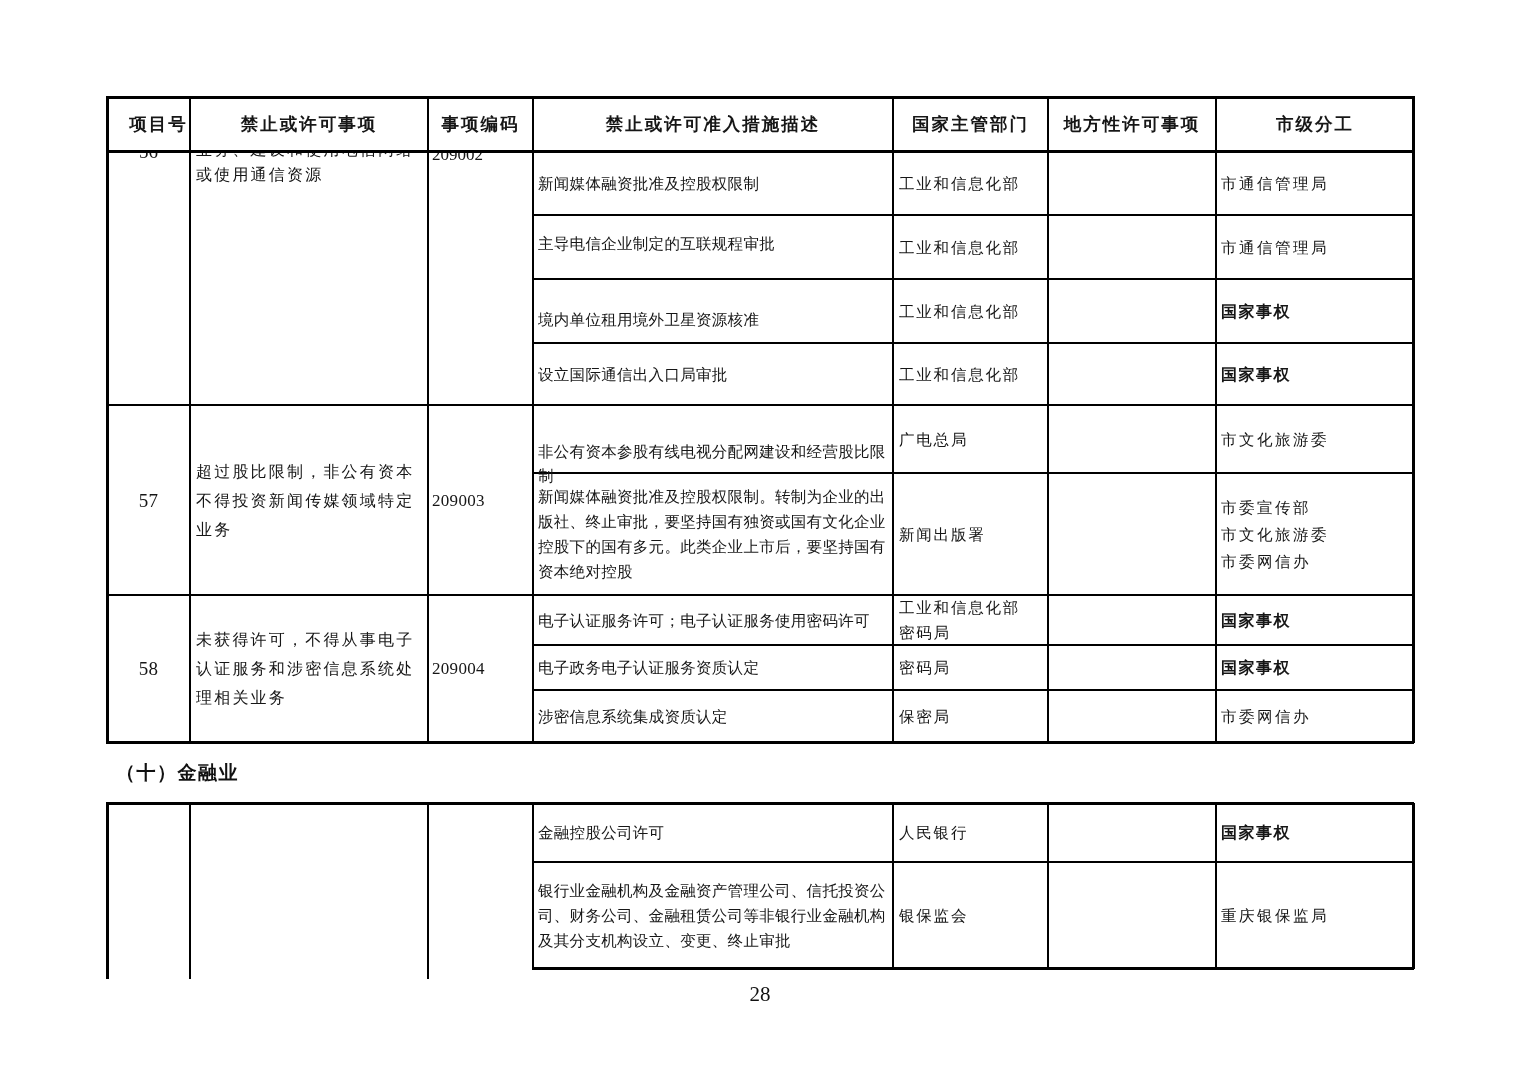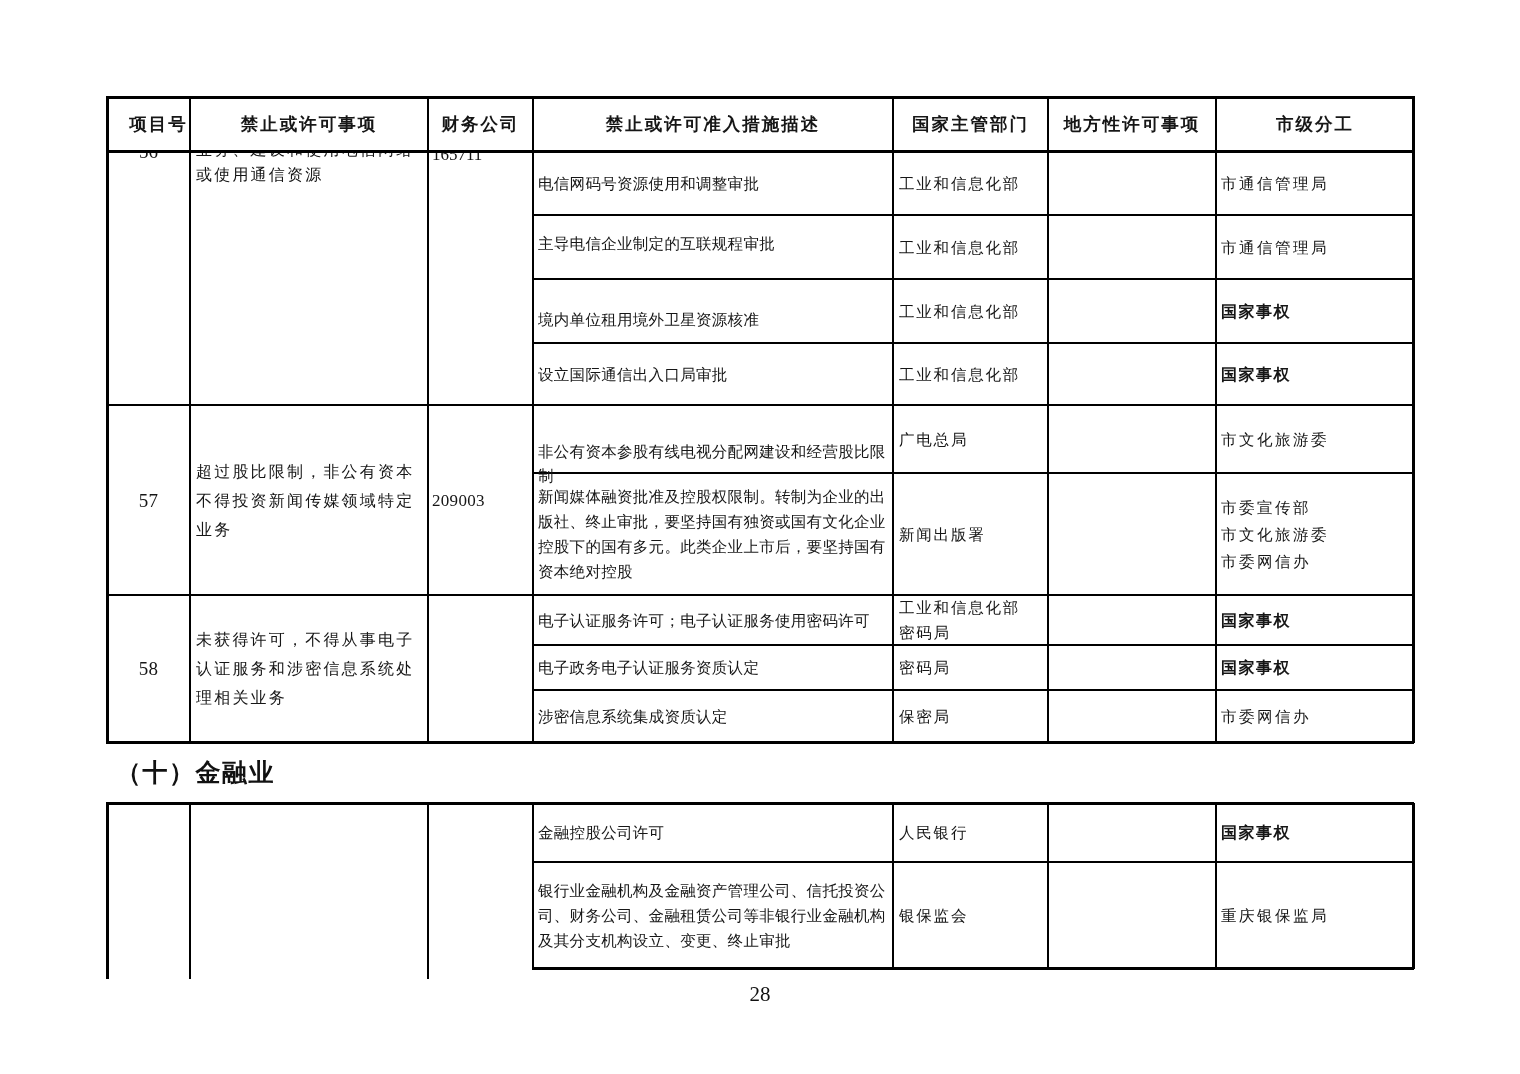--- a/index.html
+++ b/index.html
@@ -11,21 +11,21 @@
   .cell{position:absolute;display:flex;align-items:center;font-size:15.5px;letter-spacing:0.3px;line-height:25px;color:#161616;}
   .hdr{justify-content:center;text-align:center;font-weight:700;font-size:17.5px;letter-spacing:2px;}
   .num{justify-content:center;text-align:center;font-size:19px;}
   .code{font-size:17px;}
   .name-cell{font-size:16px;letter-spacing:2.2px;line-height:29px;}
   .nat{letter-spacing:1.8px;line-height:25px;white-space:pre-line;}
   .mun{letter-spacing:2.5px;line-height:27px;white-space:pre-line;}
   .bold{font-weight:700;font-size:16px;letter-spacing:1.5px;}
   .clipbox{position:absolute;overflow:hidden;}
   .clipbox .inner{display:block;}
-  .section-cell{position:absolute;display:flex;align-items:center;font-weight:700;font-size:25px;letter-spacing:1.5px;color:#111;}
+  .section-cell{position:absolute;display:flex;align-items:center;font-weight:700;font-size:19px;letter-spacing:1.5px;color:#111;}
   .pageno{position:absolute;left:0;top:982px;width:1520px;text-align:center;font-size:21px;color:#111;}
   .pre{white-space:pre-line;}
 </style>
 </head>
 <body>
 
 <div id="page">
 
   <div class="line" style="left:106px;top:96px;width:2.5px;height:647px;"></div>
   <div class="line" style="left:189px;top:96px;width:2px;height:647px;"></div>
@@ -55,38 +55,38 @@
   <div class="line" style="left:106px;top:594px;width:1308px;height:2px;"></div>
   <div class="line" style="left:532px;top:644px;width:882px;height:2px;"></div>
   <div class="line" style="left:532px;top:689px;width:882px;height:2px;"></div>
   <div class="line" style="left:106px;top:741px;width:1308px;height:2.5px;"></div>
   <div class="line" style="left:106px;top:802px;width:1308px;height:2.5px;"></div>
   <div class="line" style="left:532px;top:861px;width:882px;height:2px;"></div>
   <div class="line" style="left:532px;top:967px;width:882px;height:3px;"></div>
 
   <div class="cell hdr" style="left:107px;top:97px;width:103px;height:54px;">项目号</div>
   <div class="cell hdr" style="left:190px;top:97px;width:238px;height:54px;">禁止或许可事项</div>
-  <div class="cell hdr" style="left:428px;top:97px;width:105px;height:54px;">财务公司</div>
+  <div class="cell hdr" style="left:428px;top:97px;width:105px;height:54px;">事项编码</div>
   <div class="cell hdr" style="left:533px;top:97px;width:360px;height:54px;">禁止或许可准入措施描述</div>
   <div class="cell hdr" style="left:893px;top:97px;width:155px;height:54px;">国家主管部门</div>
   <div class="cell hdr" style="left:1216px;top:97px;width:198px;height:54px;">市级分工</div>
   <div class="cell hdr" style="left:1048px;top:97px;width:168px;height:54px;">地方性许可事项</div>
 
   <div class="clipbox" style="left:107px;top:153px;width:83px;height:18px;">
     <div class="inner num" style="text-align:center;font-size:19px;line-height:30px;margin-top:-16px;">56</div>
   </div>
   <div class="clipbox" style="left:196px;top:153px;width:230px;height:56px;">
     <div class="inner name-cell pre" style="line-height:25px;margin-top:-16px;">业务、建设和使用电信网络
 或使用通信资源</div>
   </div>
   <div class="clipbox" style="left:432px;top:153px;width:96px;height:16px;">
-    <div class="inner code" style="line-height:24px;margin-top:-10px;">165711</div>
+    <div class="inner code" style="line-height:24px;margin-top:-10px;">209002</div>
   </div>
 
-  <div class="cell" style="left:538px;top:152px;width:350px;height:62px;">电信网码号资源使用和调整审批</div>
+  <div class="cell" style="left:538px;top:152px;width:350px;height:62px;">新闻媒体融资批准及控股权限制</div>
   <div class="cell nat" style="left:899px;top:152px;width:148px;height:62px;">工业和信息化部</div>
   <div class="cell mun" style="left:1221px;top:152px;width:190px;height:62px;">市通信管理局</div>
 
   <div class="cell" style="left:538px;top:216px;width:350px;height:54px;">主导电信企业制定的互联规程审批</div>
   <div class="cell nat" style="left:899px;top:216px;width:148px;height:62px;">工业和信息化部</div>
   <div class="cell mun" style="left:1221px;top:216px;width:190px;height:62px;">市通信管理局</div>
 
   <div class="cell" style="left:538px;top:280px;width:350px;height:78px;">境内单位租用境外卫星资源核准</div>
   <div class="cell nat" style="left:899px;top:280px;width:148px;height:62px;">工业和信息化部</div>
   <div class="cell mun bold" style="left:1221px;top:280px;width:190px;height:62px;">国家事权</div>
@@ -104,20 +104,21 @@
   <div class="cell mun" style="left:1221px;top:406px;width:190px;height:66px;">市文化旅游委</div>
 
   <div class="cell" style="left:538px;top:474px;width:350px;height:120px;">新闻媒体融资批准及控股权限制。转制为企业的出版社、终止审批，要坚持国有独资或国有文化企业控股下的国有多元。此类企业上市后，要坚持国有资本绝对控股</div>
   <div class="cell nat" style="left:899px;top:474px;width:148px;height:120px;">新闻出版署</div>
   <div class="cell mun" style="left:1221px;top:474px;width:190px;height:120px;">市委宣传部
 市文化旅游委
 市委网信办</div>
 
   <div class="cell num" style="left:107px;top:596px;width:83px;height:145px;">58</div>
   <div class="cell name-cell" style="left:196px;top:596px;width:226px;height:145px;">未获得许可，不得从事电子认证服务和涉密信息系统处理相关业务</div>
+  <div class="cell code" style="left:432px;top:596px;width:96px;height:145px;">209004</div>
 
   <div class="cell" style="left:538px;top:596px;width:350px;height:48px;">电子认证服务许可；电子认证服务使用密码许可</div>
   <div class="cell nat" style="left:899px;top:596px;width:148px;height:48px;">工业和信息化部
 密码局</div>
   <div class="cell mun bold" style="left:1221px;top:596px;width:190px;height:48px;">国家事权</div>
 
   <div class="cell" style="left:538px;top:646px;width:350px;height:43px;">电子政务电子认证服务资质认定</div>
   <div class="cell nat" style="left:899px;top:646px;width:148px;height:43px;">密码局</div>
   <div class="cell mun bold" style="left:1221px;top:646px;width:190px;height:43px;">国家事权</div>
 

